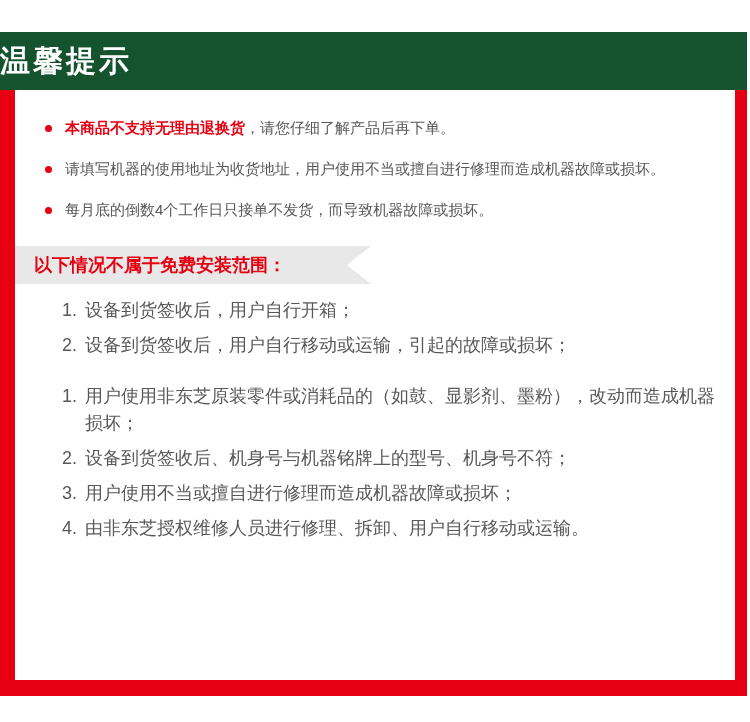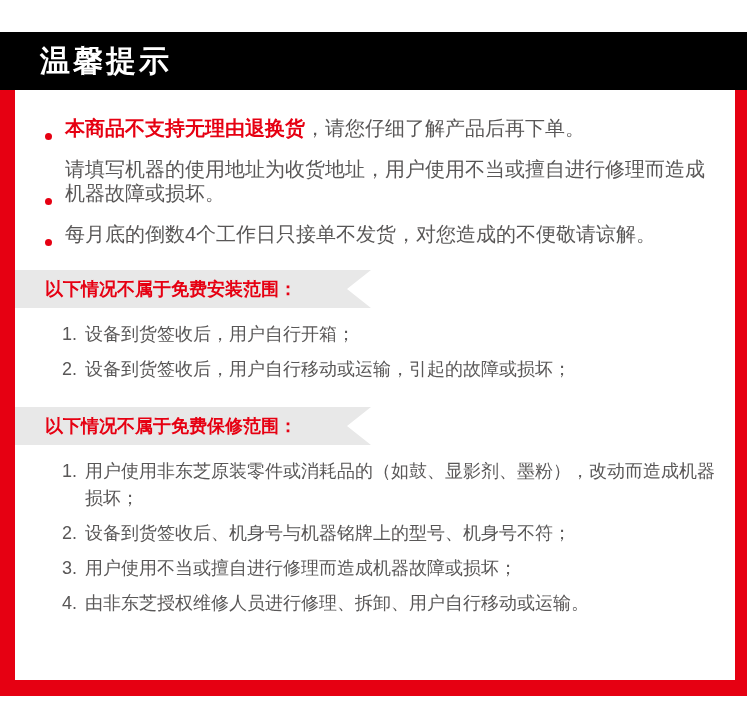--- a/index.html
+++ b/index.html
@@ -6,53 +6,52 @@
   html,body { background:#ffffff; }
   body {
     width:750px; height:722px;
     position:relative; overflow:hidden;
     font-family:"Liberation Sans", sans-serif;
     color:#595757;
   }
   .header {
     position:absolute; top:32px; left:0;
     width:747px; height:58px;
-    background:#000000;
+    background:#14532d;
     display:flex; align-items:center;
-    padding-left:40px;
   }
   .header-title {
     color:#ffffff; font-size:30px; font-weight:bold; letter-spacing:3px;
   }
   .border-left  { position:absolute; top:90px; left:0;     width:15px; height:590px; background:#e60012; }
   .border-right { position:absolute; top:90px; left:735px; width:12px; height:590px; background:#e60012; }
   .border-bottom{ position:absolute; top:680px; left:0;    width:747px; height:16px; background:#e60012; }
   .content {
     position:absolute; top:90px; left:15px;
     width:720px; height:590px; background:#ffffff;
     padding:26px 14px 0 0;
   }
   .notes { list-style:none; padding-left:30px; margin-bottom:24px; }
   .note  {
-    display:flex; align-items:flex-end;
+    display:flex; align-items:center;
     margin-bottom:17px;
-    font-size:20px; line-height:24px; color:#595757;
+    font-size:15px; line-height:24px; color:#595757;
   }
   .dot {
     flex:0 0 auto; width:7px; height:7px; border-radius:50%;
     background:#e60012; margin-right:13px;
   }
   .note-text { flex:1; }
   .hl { color:#e60012; font-weight:bold; }
   .ribbon {
     width:356px; height:38px;
     background:#e8e8e8;
     clip-path:polygon(0 0, 100% 0, calc(100% - 24px) 50%, 100% 100%, 0 100%);
     display:flex; align-items:center;
-    padding-left:30px;
+    padding-left:19px;
     margin-bottom:13px;
   }
   .ribbon-title { color:#e60012; font-size:18px; font-weight:bold; }
   .num-list { list-style:none; padding-left:47px; margin-bottom:24px; }
   .num-item {
     display:flex;
     font-size:18px; line-height:27px; color:#595757;
     margin-bottom:8px;
   }
   .num { flex:0 0 auto; margin-right:8px; }
@@ -75,42 +74,39 @@
     <li class="note">
       <span class="dot"></span>
       <span class="note-text"><span class="hl">本商品不支持无理由退换货</span><span>，请您仔细了解产品后再下单。</span></span>
     </li>
     <li class="note">
       <span class="dot"></span>
       <span class="note-text">请填写机器的使用地址为收货地址，用户使用不当或擅自进行修理而造成机器故障或损坏。</span>
     </li>
     <li class="note">
       <span class="dot"></span>
-      <span class="note-text">每月底的倒数4个工作日只接单不发货，对您造成的不便敬请谅解。</span>
+      <span class="note-text">每月底的倒数4个工作日只接单不发货，而导致机器故障或损坏。</span>
     </li>
   </ul>
 
   <div class="ribbon">
     <span class="ribbon-title">以下情况不属于免费安装范围：</span>
   </div>
 
   <ol class="num-list">
     <li class="num-item">
       <span class="num">1.</span>
       <span class="num-text">设备到货签收后，用户自行开箱；</span>
     </li>
     <li class="num-item">
       <span class="num">2.</span>
       <span class="num-text">设备到货签收后，用户自行移动或运输，引起的故障或损坏；</span>
     </li>
   </ol>
 
-  <div class="ribbon">
-    <span class="ribbon-title">以下情况不属于免费保修范围：</span>
-  </div>
 
   <ol class="num-list">
     <li class="num-item">
       <span class="num">1.</span>
       <span class="num-text">用户使用非东芝原装零件或消耗品的（如鼓、显影剂、墨粉），改动而造成机器损坏；</span>
     </li>
     <li class="num-item">
       <span class="num">2.</span>
       <span class="num-text">设备到货签收后、机身号与机器铭牌上的型号、机身号不符；</span>
     </li>

